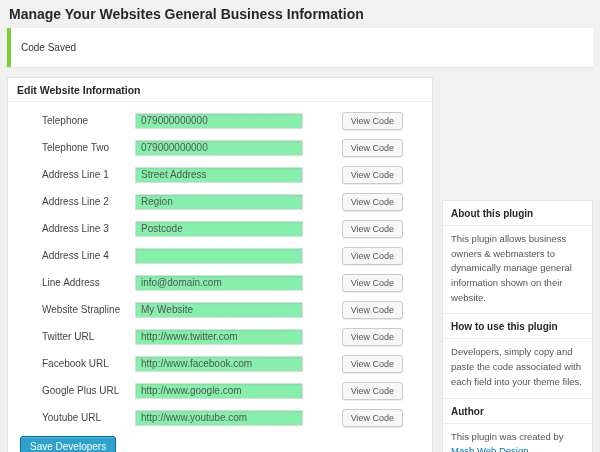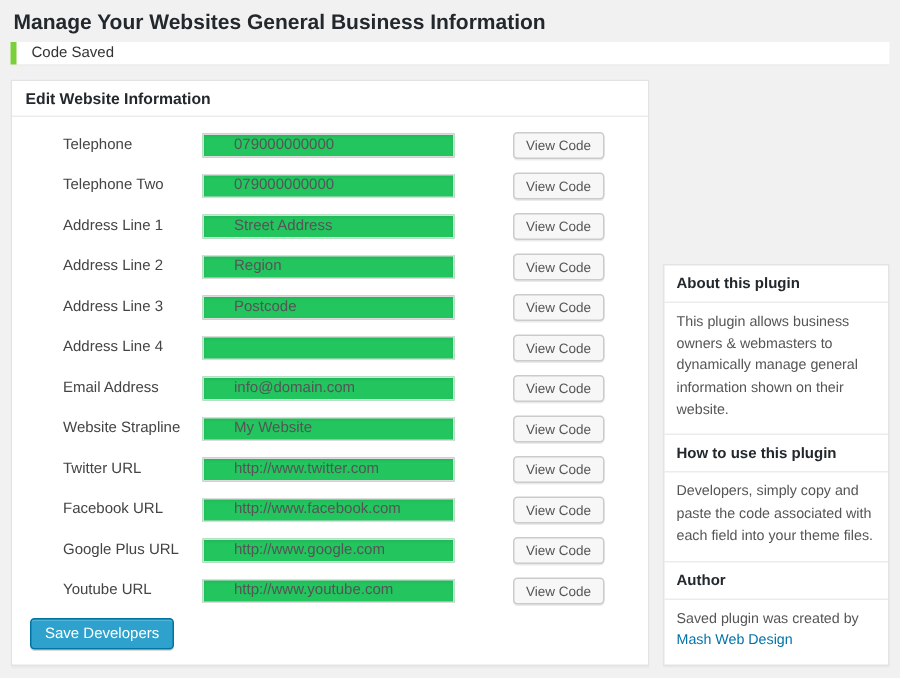--- a/index.html
+++ b/index.html
@@ -20,21 +20,21 @@
     font-size: 14px;
     font-weight: bold;
     color: #23282d;
     letter-spacing: 0;
   }
 
   .notice {
     background: #fff;
     border-left: 4px solid #7ad03a;
     box-shadow: 0 1px 1px rgba(0,0,0,0.06);
-    padding: 2px 10px;
+    padding: 14px 10px;
     margin: 1px 0 10px;
     font-size: 10px;
     color: #333;
   }
 
   .columns { display: flex; align-items: flex-end; }
 
   .panel {
     background: #fff;
     border: 1px solid #e3e3e3;
@@ -55,22 +55,22 @@
     flex: 0 0 93px;
     font-size: 10px;
     color: #444;
   }
   .form-input {
     width: 168px;
     height: 16px;
     border: 1px solid #dcdcdc;
     box-shadow: inset 0 1px 2px rgba(0,0,0,0.07);
     border-radius: 0;
-    background: #22c55e;
-    padding: 1px 20px;
+    background: #86efac;
+    padding: 1px 5px;
     font-family: "Liberation Sans", sans-serif;
     font-size: 10px;
     color: #555;
     outline: none;
   }
   .view-code-btn {
     margin-left: auto;
     margin-right: 17px;
     background: #f7f7f7;
     border: 1px solid #cbcbcb;
@@ -163,21 +163,21 @@
     <button class="view-code-btn">View Code</button>
   </div>
 
   <div class="form-row">
     <span class="form-label">Address Line 4</span>
     <input class="form-input" type="text" value="" style="">
     <button class="view-code-btn">View Code</button>
   </div>
 
   <div class="form-row">
-    <span class="form-label">Email Address</span>
+    <span class="form-label">Line Address</span>
     <input class="form-input" type="text" value="info@domain.com" style="">
     <button class="view-code-btn">View Code</button>
   </div>
 
   <div class="form-row">
     <span class="form-label">Website Strapline</span>
     <input class="form-input" type="text" value="My Website" style="">
     <button class="view-code-btn">View Code</button>
   </div>
 
@@ -211,18 +211,18 @@
       <div class="section">
         <h3>About this plugin</h3>
         <p>This plugin allows business owners &amp; webmasters to dynamically manage general information shown on their website.</p>
       </div>
       <div class="section">
         <h3>How to use this plugin</h3>
         <p>Developers, simply copy and paste the code associated with each field into your theme files.</p>
       </div>
       <div class="section">
         <h3>Author</h3>
-        <p><span>Saved plugin was created by</span> <a>Mash Web Design</a></p>
+        <p><span>This plugin was created by</span> <a>Mash Web Design</a></p>
       </div>
     </div>
 
   </div>
 </div>
 
 </body></html>

